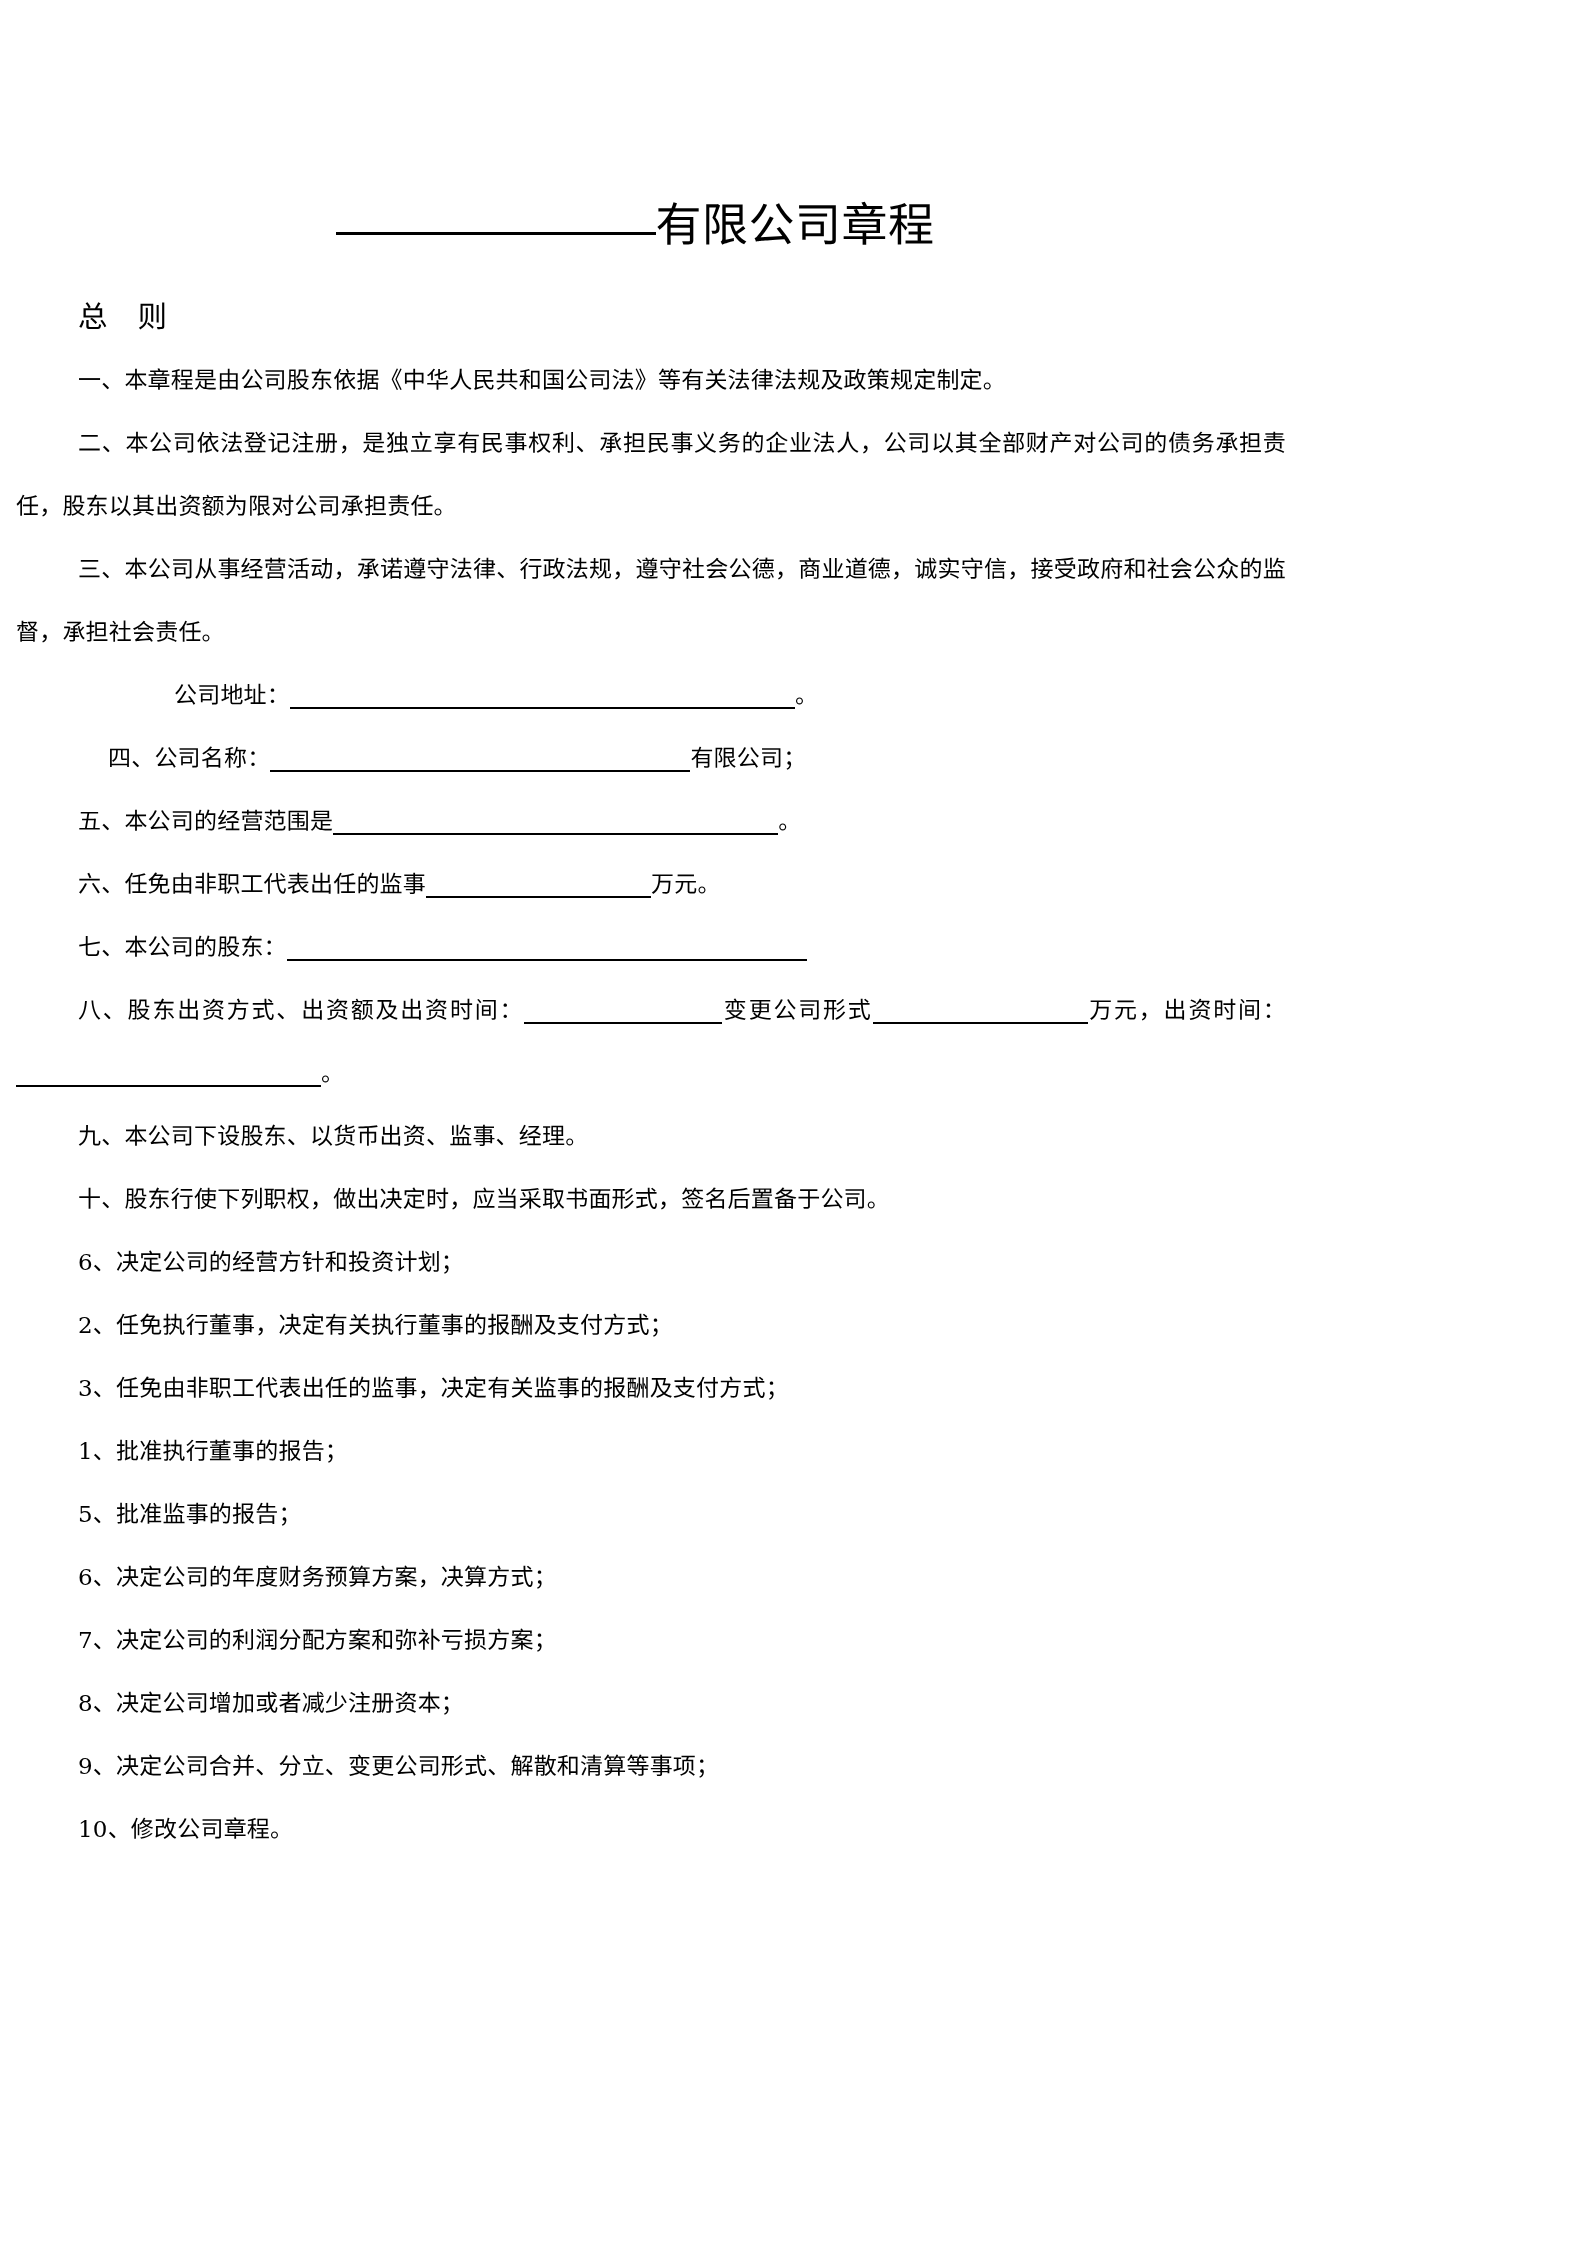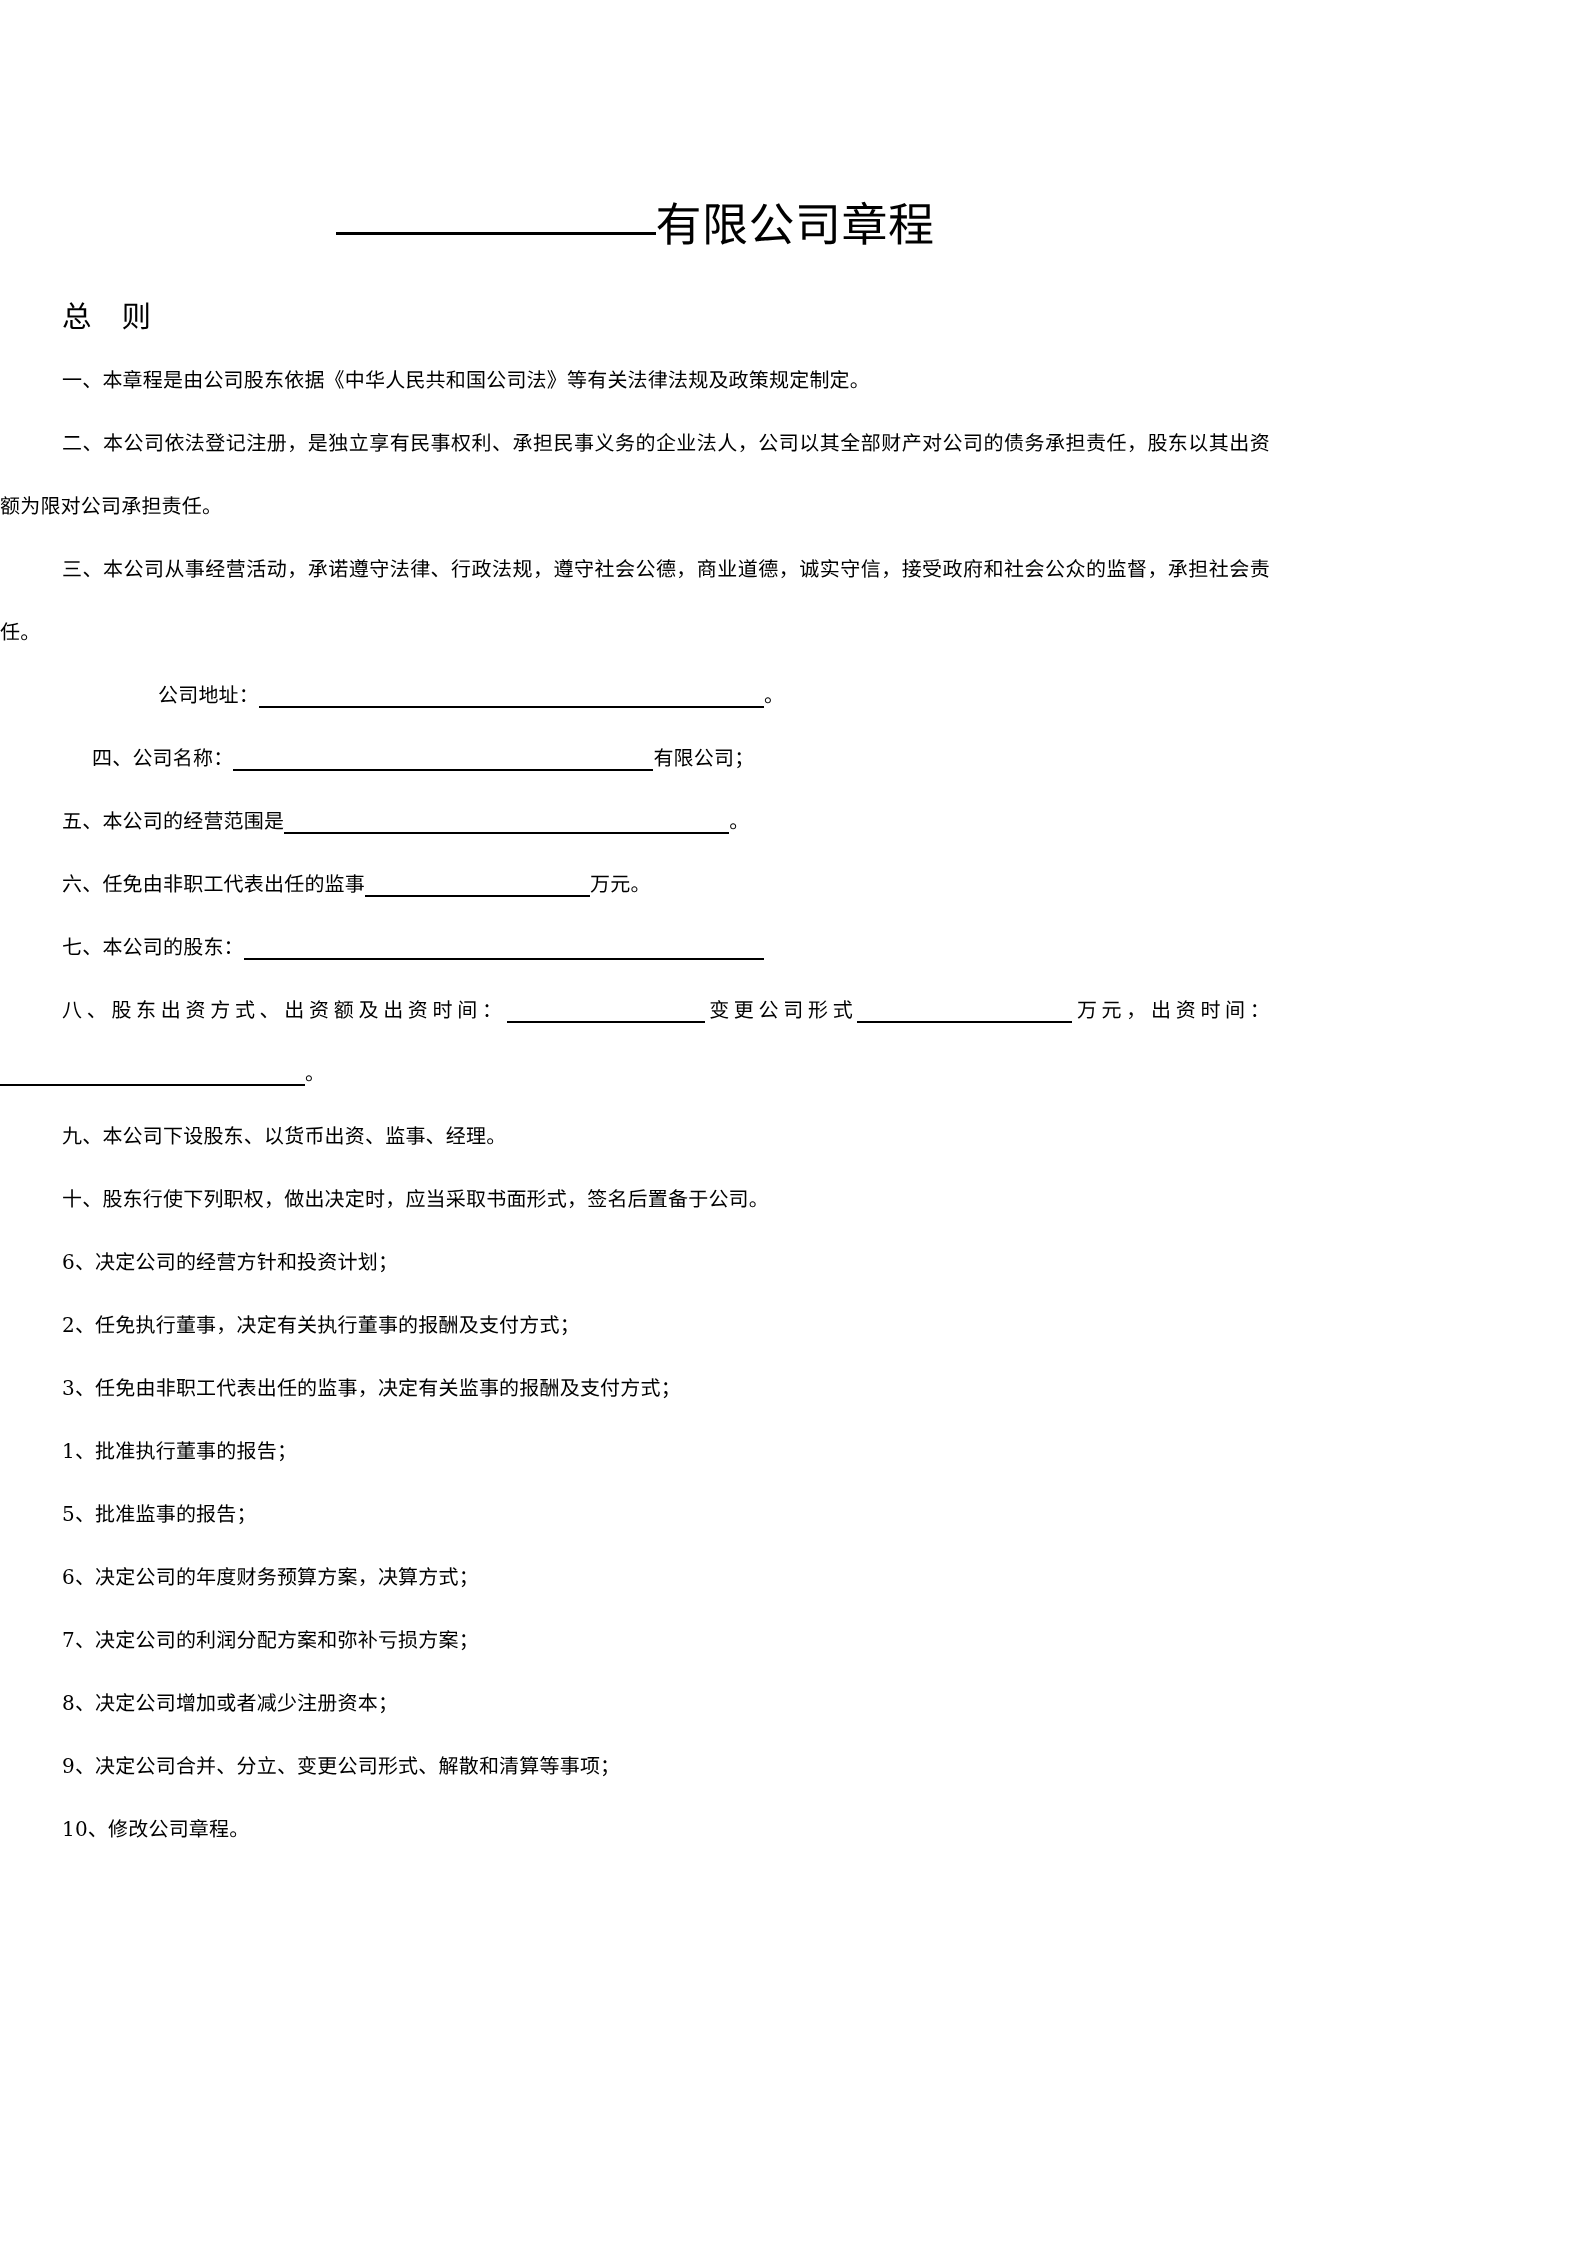--- a/index.html
+++ b/index.html
@@ -42,28 +42,28 @@
     display: inline-block;
     width: 320px;
     border-bottom: 3px solid #000;
     vertical-align: 6px;
     height: 1px;
   }
 
   
   .body-block {
     position: absolute;
-    left: 0;
+    left: 16px;
     top: 286px;
     width: 1270px;
   }
   p.para {
     margin: 0 0 0 0;
     padding: 0;
-    font-size: 20px;
+    font-size: 23px;
     line-height: 63px;
     text-align: justify;
     text-justify: inter-ideograph;
     letter-spacing: 0.2px;
   }
   p.indent2 { text-indent: 62px; }
   p.indent3 { text-indent: 92px; }
   p.indent-sub { text-indent: 62px; }
 
   .section-head {

